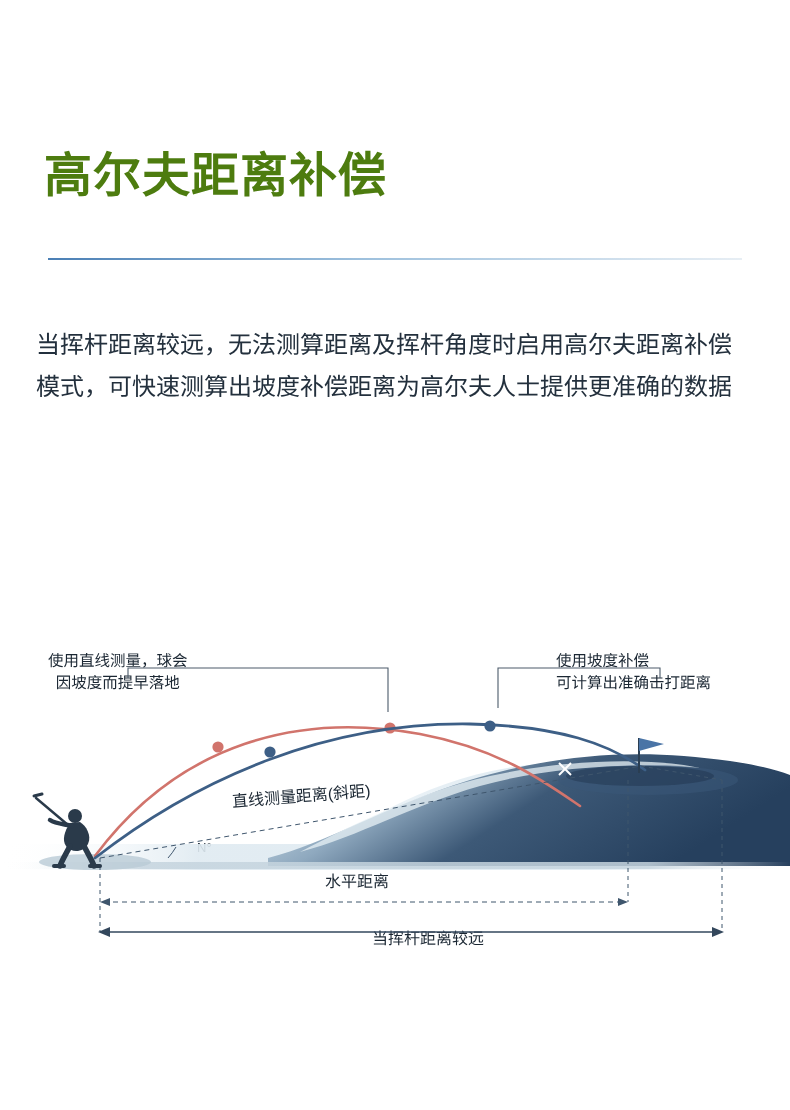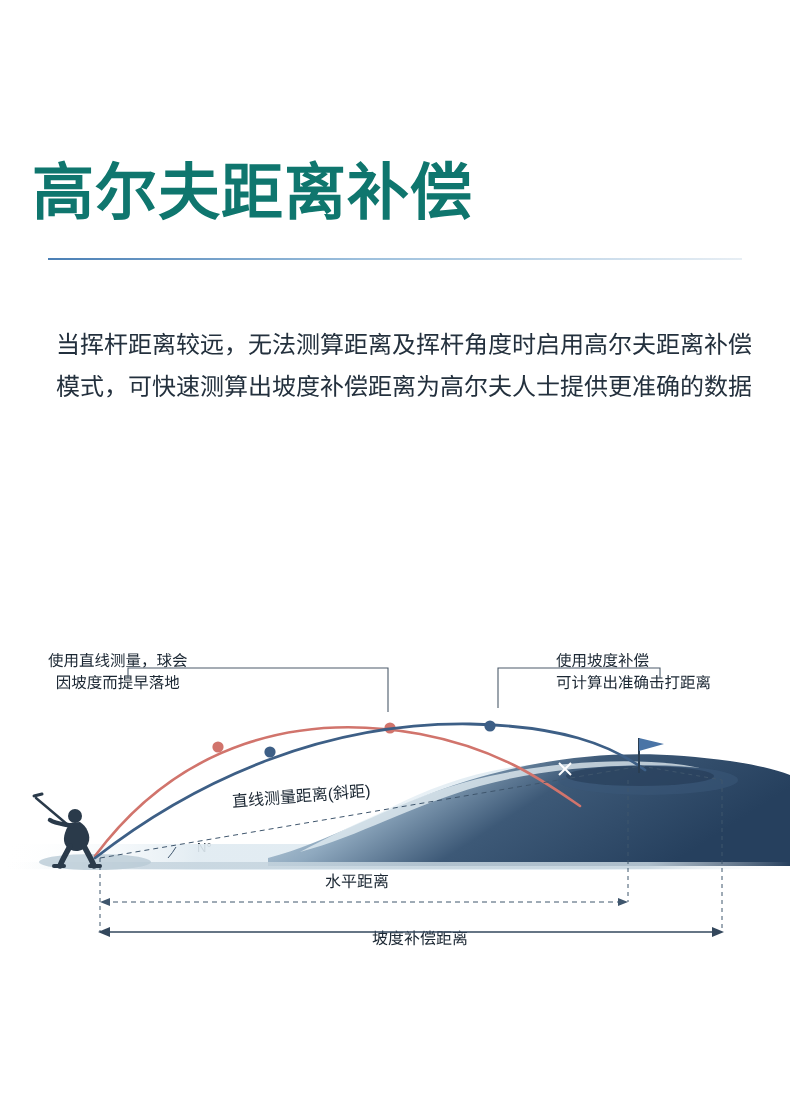--- a/index.html
+++ b/index.html
@@ -18,42 +18,42 @@
   }
 
   .page {
     position: absolute;
     inset: 0;
   }
 
   
   .headline {
     position: absolute;
-    left: 32px;
+    left: 44px;
     top: 118px;
-    font-size: 62px;
+    font-size: 48px;
     line-height: 1.08;
     font-weight: 700;
     letter-spacing: 1px;
-    color: #0f766e;
+    color: #4d7c0f;
     white-space: nowrap;
   }
 
   .rule {
     position: absolute;
     left: 48px;
     top: 258px;
     width: 694px;
     height: 2px;
     background: linear-gradient(to right, #4a7fb5 0%, #9dc0dd 45%, #e7eef4 100%);
   }
 
   .subtext {
     position: absolute;
-    left: 56px;
+    left: 36px;
     top: 300px;
     width: 700px;
     font-size: 24px;
     line-height: 1.75;
     color: #23303d;
     font-weight: 400;
   }
 
   
   .illustration {
@@ -128,21 +128,21 @@
 
   <p class="subtext">当挥杆距离较远，无法测算距离及挥杆角度时启用高尔夫距离补偿模式，可快速测算出坡度补偿距离为高尔夫人士提供更准确的数据</p>
 
   <div class="callout callout-left">使用直线测量，球会
 因坡度而提早落地</div>
   <div class="callout callout-right">使用坡度补偿
 可计算出准确击打距离</div>
 
   <div class="label label-slope">直线测量距离(斜距)</div>
   <div class="label label-horizontal">水平距离</div>
-  <div class="label label-compensated">坡度补偿距离</div>
+  <div class="label label-compensated">当挥杆距离较远</div>
   <div class="label label-angle">N°</div>
   <div class="label label-x">X</div>
 
   <div class="illustration">
     <svg width="790" height="340" viewBox="0 0 790 340" xmlns="http://www.w3.org/2000/svg">
 
       <defs>
         <linearGradient id="hillDark" x1="0" y1="0" x2="1" y2="0">
           <stop offset="0%" stop-color="#9fb6c8"></stop>
           <stop offset="35%" stop-color="#3e5a79"></stop>

